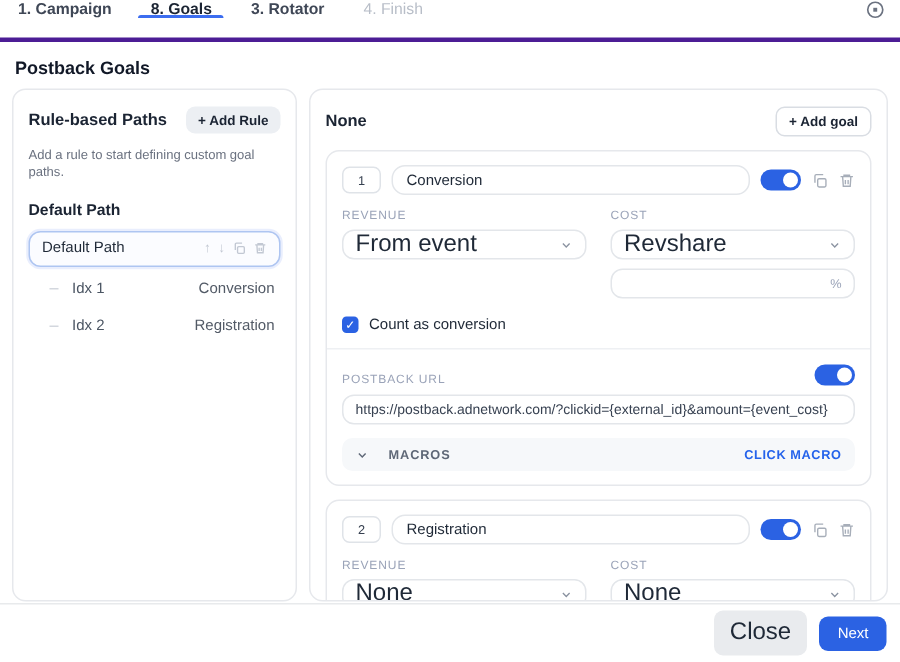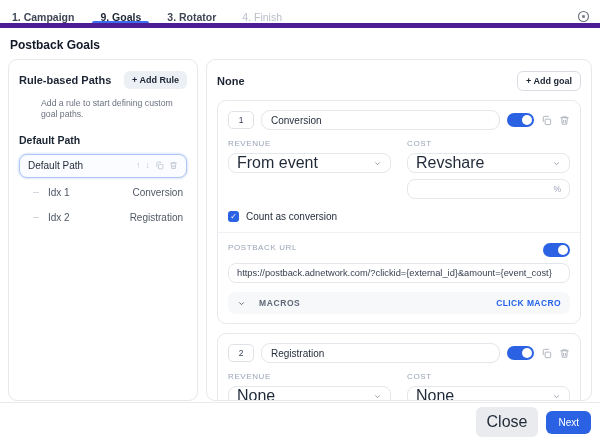--- a/index.html
+++ b/index.html
@@ -1,21 +1,21 @@
 <!DOCTYPE html>
 <html><head>
 <meta charset="utf-8">
 <style>
   * { margin:0; padding:0; box-sizing:border-box; }
   html,body { width:600px; height:441px; background:#ffffff; overflow:hidden;
     font-family:"Liberation Sans", sans-serif; color:#1f2937; }
 
   
-  .tabbar { height:28px; display:flex; align-items:flex-end; padding:0 10px;
-    border-bottom:5px solid #4c1d95; }
+  .tabbar { height:28px; display:flex; align-items:flex-start; padding:0 10px;
+    border-bottom:3px solid #4c1d95; }
   .tab { font-size:10.5px; color:#3f4756; display:flex; align-items:center;
     padding:0 2px; margin-right:22px; cursor:pointer; position:relative; font-weight:600; }
   .tab.active { color:#1b2433; }
   .tab.active::after { content:""; position:absolute; left:-6px; right:-6px; bottom:0;
     height:2.5px; background:#3c6df0; border-radius:2px 2px 0 0; }
   .tab.disabled { color:#b8bec8; font-weight:400; }
   .tabbar-spacer { flex:1; }
   .record-ico { display:flex; align-items:center; }
 
   
@@ -24,21 +24,21 @@
   
   .main { display:flex; gap:8px; padding:0 8px; height:342px; }
   .panel { border:1px solid #e6e8ec; border-radius:9px; background:#fff; }
 
   
   .left-panel { width:190px; padding:11px 10px; flex:none; }
   .lp-header { display:flex; justify-content:space-between; align-items:center; }
   .lp-title { font-size:11px; font-weight:bold; color:#1b2433; }
   .btn-add-rule { font-size:9px; font-weight:600; background:#eceff3; color:#1b2433;
     border:none; border-radius:6px; padding:4px 8px; cursor:pointer; }
-  .lp-desc { font-size:8.7px; color:#6b7280; margin-top:9px; line-height:1.3;margin-left:22px; }
+  .lp-desc { font-size:8.7px; color:#6b7280; margin-top:9px; line-height:1.3; }
   .lp-section { font-size:10.5px; font-weight:bold; color:#1b2433; margin-top:13px; }
   .path-item { margin-top:8px; height:24px; border:1px solid #aec5f1; background:#fbfcff;
     border-radius:8px; box-shadow:0 0 0 1.5px rgba(76,118,235,0.12);
     display:flex; align-items:center; padding:0 8px; cursor:pointer; }
   .path-label { font-size:10px; color:#1f2937; }
   .path-icons { margin-left:auto; display:flex; gap:5px; align-items:center; color:#c2c8d3; }
   .path-icons .uni { font-size:9px; line-height:1; }
   .idx-row { display:flex; align-items:center; height:21px; margin-top:4px;
     padding:0 4px 0 14px; font-size:10px; color:#4b5563; }
   .idx-dash { width:6px; height:1px; background:#d3d7de; margin-right:9px; flex:none; }
@@ -81,21 +81,21 @@
   .cost-suffix { margin-left:auto; font-size:8.5px; color:#9aa3b8; }
 
   .check-row { display:flex; align-items:center; gap:7px; margin-top:12px; cursor:pointer; }
   .checkbox { width:11px; height:11px; border-radius:3px; flex:none; display:flex;
     align-items:center; justify-content:center; }
   .checkbox.checked { background:#2b62e3; color:#fff; font-size:8px; line-height:1; }
   .check-label { font-size:10px; color:#1f2937; }
 
   .card-divider { height:1px; background:#eef0f3; margin:10px -10px; }
 
-  .postback-head { display:flex; justify-content:space-between; align-items:flex-start; }
+  .postback-head { display:flex; justify-content:space-between; align-items:flex-end; }
   .url-input { margin-top:6px; width:100%; height:20px; border:1px solid #e3e6ea;
     border-radius:8px; padding:0 8px; font-size:9.3px; color:#374151; outline:none;
     font-family:"Liberation Sans", sans-serif; }
   .url-input::placeholder { color:#8b93a1; }
 
   .macros-bar { margin-top:9px; background:#f6f8fa; border-radius:7px; padding:6px 9px;
     display:flex; align-items:center; }
   .macros-label { font-size:8.5px; font-weight:bold; letter-spacing:0.6px; color:#5f6877;
     margin-left:13px; }
   .macros-chev { color:#5f6877; display:flex; cursor:pointer; }
@@ -111,21 +111,21 @@
   .btn-next { background:#2b62e3; color:#fff; border:none; border-radius:6px;
     padding:6px 12px; font-size:10px; cursor:pointer; font-family:"Liberation Sans",sans-serif; }
 
   svg { display:block; }
 </style>
 </head>
 <body>
 
 <div class="tabbar">
   <div class="tab">1. Campaign</div>
-  <div class="tab active">9. Goals</div>
+  <div class="tab active">8. Goals</div>
   <div class="tab">3. Rotator</div>
   <div class="tab disabled">4. Finish</div>
   <div class="tabbar-spacer"></div>
   <span class="record-ico">
     <svg width="13" height="13" viewBox="0 0 14 14" fill="none" stroke="#6b7280" stroke-width="1.2">
       <circle cx="7" cy="7" r="5.4"></circle>
         <rect x="5.6" y="5.6" width="2.8" height="2.8" fill="#6b7280" stroke="none"></rect>
     </svg>
   </span>
 </div>

